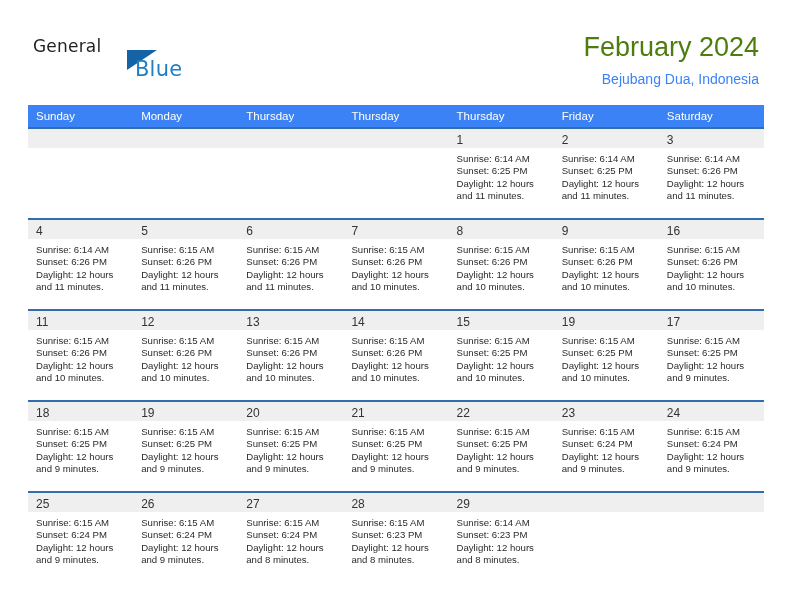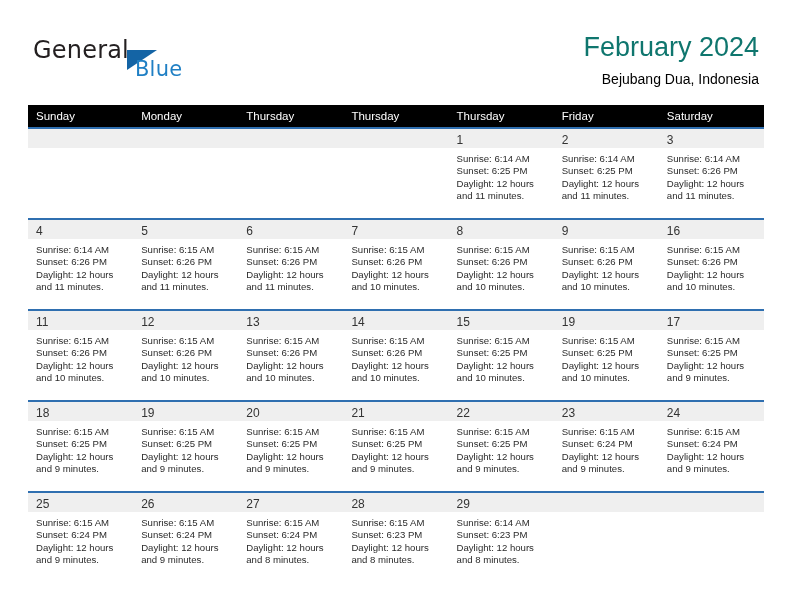--- a/index.html
+++ b/index.html
@@ -33,21 +33,21 @@
     position: absolute;
     left: 33px;
     top: 36px;
     width: 220px;
     height: 50px;
   }
   .brand-general {
     position: absolute;
     left: 0;
     top: 0;
-    font-size: 24px;
+    font-size: 17px;
     letter-spacing: 0.2px;
     color: #231f20;
     font-family: "DejaVu Sans", sans-serif;
   }
   .brand-blue {
     position: absolute;
     left: 55px;
     top: 21px;
     font-size: 21px;
     letter-spacing: 0.2px;
@@ -66,44 +66,44 @@
   }
 
   .title-block {
     position: absolute;
     right: 33px;
     top: 30px;
     text-align: right;
   }
   .cal-title {
     font-size: 27px;
-    color: #0f766e;
+    color: #4d7c0f;
     font-weight: normal;
     line-height: 34px;
     white-space: nowrap;
   }
   .cal-subtitle {
     font-size: 14px;
-    color: #000000;
+    color: #3b82f6;
     line-height: 22px;
     margin-top: 4px;
     white-space: nowrap;
   }
 
   
   .calendar {
     position: absolute;
     left: 28px;
     top: 105px;
     width: 736px;
     border-collapse: collapse;
     table-layout: fixed;
   }
   .calendar th {
-    background: #000000;
+    background: #3b82f6;
     color: #ffffff;
     font-size: 11.5px;
     font-weight: normal;
     text-align: left;
     padding: 5px 0 5px 8px;
     height: 19px;
     box-sizing: border-box;
   }
   .calendar td {
     vertical-align: top;

